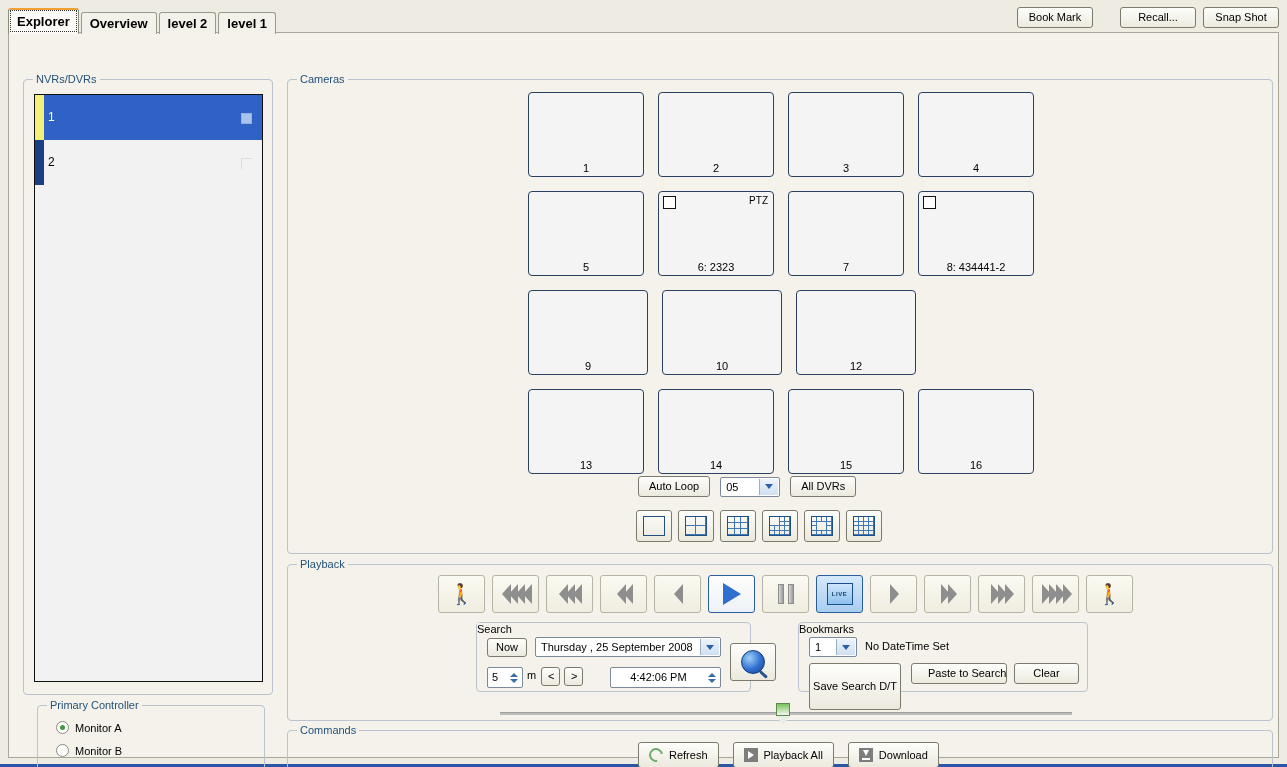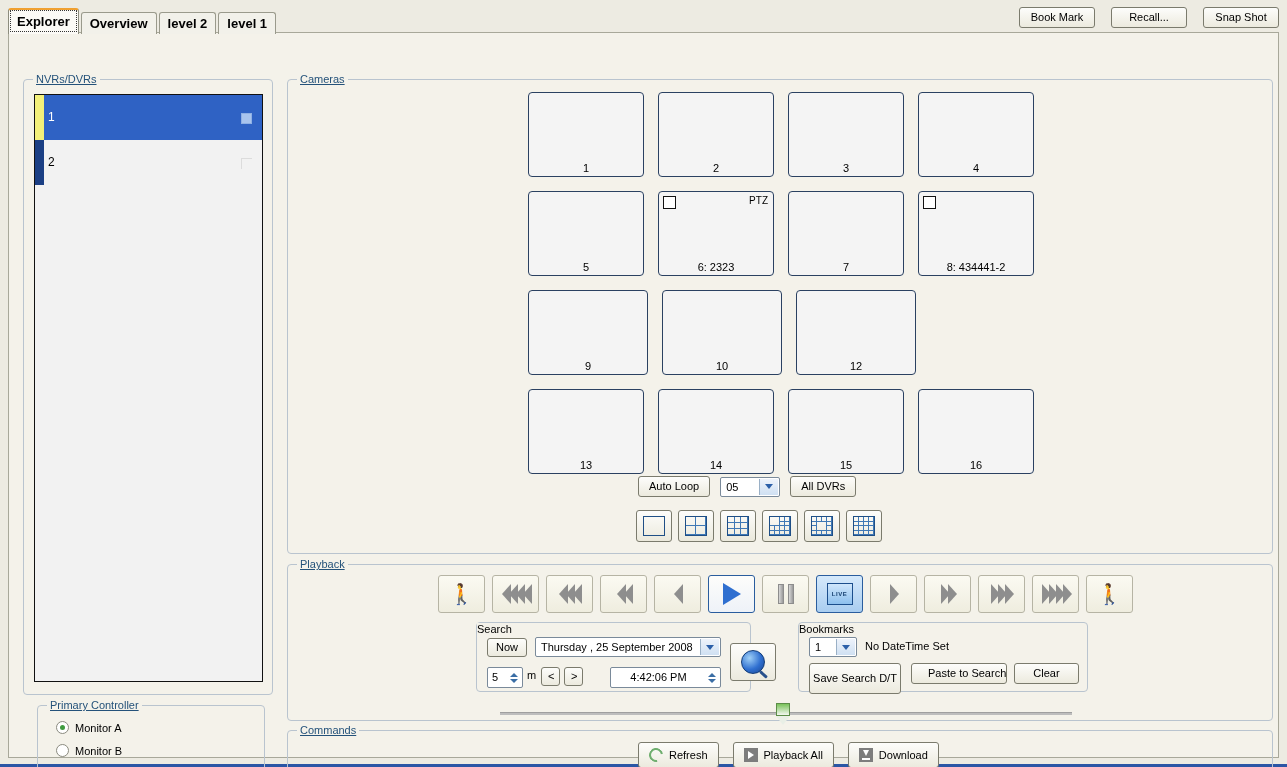--- a/index.html
+++ b/index.html
@@ -23,38 +23,38 @@
     height:22px;line-height:21px;padding:0 8px;margin-right:2px;
     background:#f2f1ea;border:1px solid #9a9a8c;border-bottom:none;
     border-radius:3px 3px 0 0;font-size:13px;font-weight:bold;color:#000;
     white-space:nowrap;box-sizing:border-box;cursor:default;
   }
   .tab.active{
     height:26px;line-height:24px;background:#fbfaf6;
     border-top:2px solid #f0a030;border-left:1px solid #8c8c7e;border-right:1px solid #8c8c7e;
     outline:1px dotted #333;outline-offset:-3px;
   }
-  .toprightbtns{position:absolute;right:8px;top:7px;display:flex;gap:16px;z-index:5;}
+  .toprightbtns{position:absolute;right:8px;top:7px;display:flex;gap:7px;z-index:5;}
   
   .btn{
     background:linear-gradient(#fdfdfb,#eceade);
     border:1px solid #7b7b6d;border-radius:3px;
     font-size:11px;color:#000;padding:3px 10px;
     line-height:13px;white-space:nowrap;cursor:default;box-sizing:border-box;
   }
   
   .content{
     position:absolute;left:8px;top:32px;right:8px;bottom:6px;
     background:#f4f2ea;border:1px solid #a8a89a;box-sizing:border-box;
   }
   
   .group{position:absolute;border:1px solid #b9c4cf;border-radius:4px;box-sizing:border-box;}
   .group>.gtitle{
     position:absolute;top:-7px;left:9px;background:#f4f2ea;
-    padding:0 3px;font-size:11px;color:#24527a;white-space:nowrap;text-decoration:underline;
+    padding:0 3px;font-size:11px;color:#24527a;white-space:nowrap;
   }
   
   #nvr-group{left:14px;top:46px;width:250px;height:616px;}
   .nvrlist{
     position:absolute;left:10px;top:14px;width:229px;height:588px;
     background:#f2f2f2;border:1px solid #111;box-sizing:border-box;overflow:hidden;
   }
   .nvr-row{position:relative;height:45px;box-sizing:border-box;}
   .nvr-row .stripe{position:absolute;left:0;top:0;width:9px;height:45px;}
   .nvr-row .lbl{position:absolute;left:13px;top:15px;font-size:12px;}
@@ -218,21 +218,21 @@
 
   <div class="tabstrip" id="tabstrip">
       <div class="tab active">Explorer</div>
       <div class="tab">Overview</div>
       <div class="tab">level 2</div>
       <div class="tab">level 1</div>
     </div>
 
   <div class="toprightbtns" id="topbtns">
       <div class="btn" style="min-width: 76px; text-align: center;">Book Mark</div>
-      <div class="btn" style="min-width: 76px; text-align: center;">Recall...</div>
+      <div class="btn" style="min-width: 76px; text-align: center; margin-left: 20px;">Recall...</div>
       <div class="btn" style="min-width: 76px; text-align: center;">Snap Shot</div>
     </div>
 
   <div class="content">
 
     <div class="group" id="nvr-group">
       <span class="gtitle">NVRs/DVRs</span>
       <div class="nvrlist" id="nvrlist">
           <div class="nvr-row selected">
             <span class="stripe"></span>
@@ -513,21 +513,21 @@
         </div>
       </div>
 
       <div id="bm-group">
         <span class="gtitle">Bookmarks</span>
         <div class="combo" style="position:absolute;left:10px;top:14px;width:48px;">
           <span>1</span>
           <span class="arrowbox"></span>
         </div>
         <span style="position:absolute;left:66px;top:17px;font-size:11px;">No DateTime Set</span>
-        <div class="btn" style="position:absolute;left:10px;top:40px;width:92px;text-align:center;padding:8px 0;">Save Search D/T</div>
+        <div class="btn" style="position:absolute;left:10px;top:40px;width:92px;text-align:center;padding:16px 0;">Save Search D/T</div>
         <div class="btn" style="position:absolute;left:112px;top:40px;width:96px;text-align:center;padding:3px 16px;">Paste to Search</div>
         <div class="btn" style="position:absolute;left:215px;top:40px;width:65px;text-align:center;padding:3px 0;">Clear</div>
       </div>
 
       <div class="timeline">
         <div class="track"></div>
         <div class="thumb">
           <div class="body"></div>
             <div class="tip"></div>
         </div>

